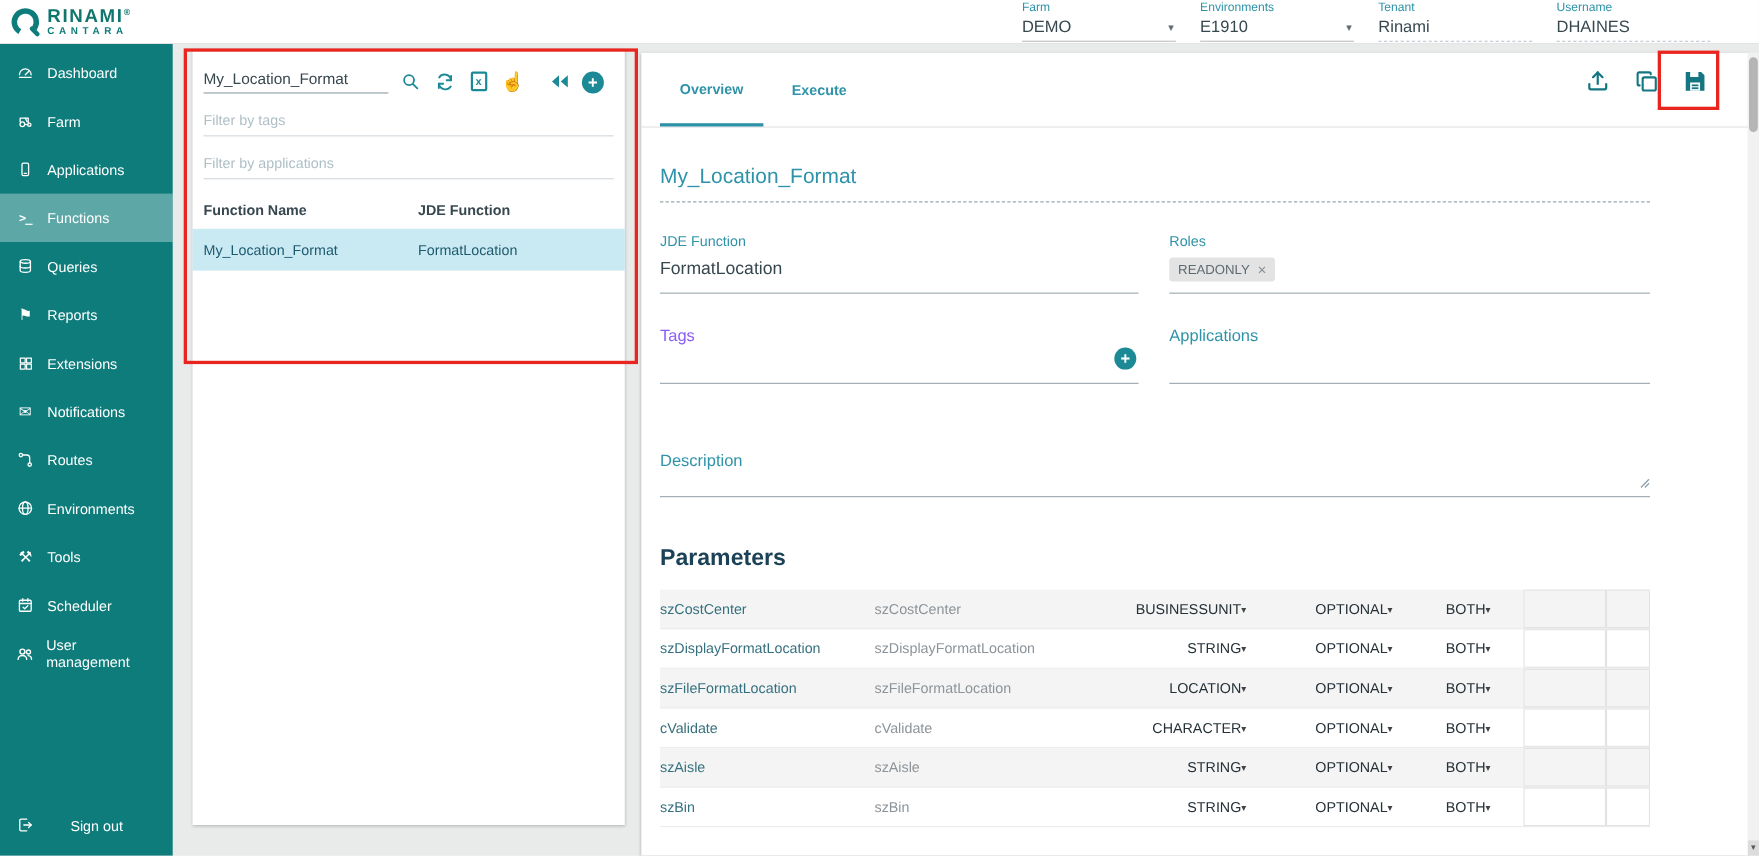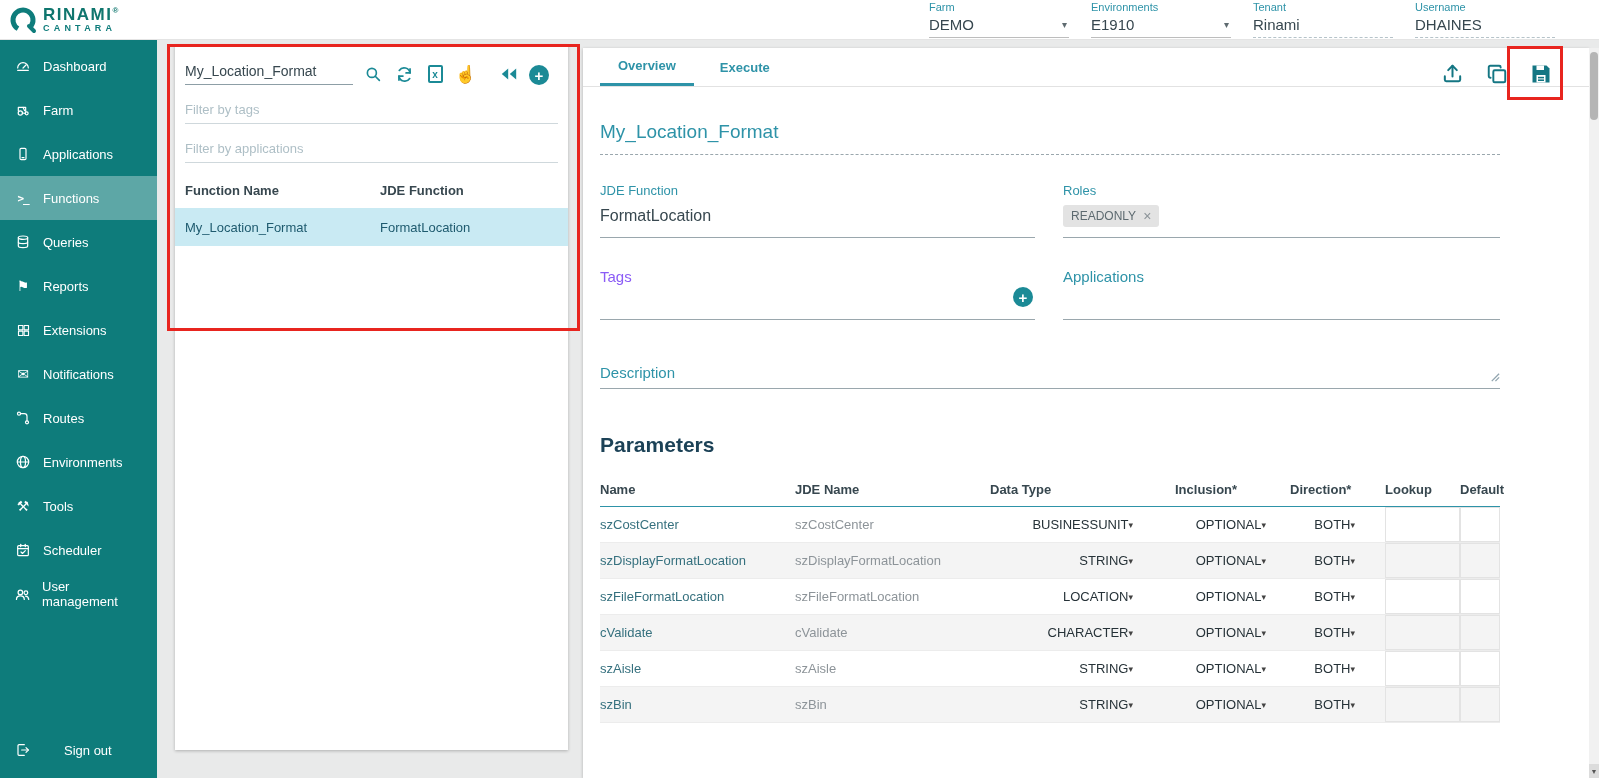--- a/index.html
+++ b/index.html
@@ -95,21 +95,21 @@
   }
   .list-row {
     display:grid; grid-template-columns:195px 1fr;
     height:38px; align-items:center; padding:0 10px;
     font-size:13px; cursor:pointer;
   }
   .list-row.selected { background:#c9eaf3; color:#1e5a6e; }
 
   
   .tabbar {
-    height:39px; margin:0 -89px 0 -17px; padding:0 17px;
+    height:68px; margin:0 -89px 0 -17px; padding:0 17px;
     border-bottom:1px solid #e2e2e2;
     display:flex; align-items:stretch; gap:8px; position:relative;
   }
   .tab {
     display:flex; align-items:center; padding:0 18px;
     color:#2e93a8; font-size:13px; font-weight:bold; cursor:pointer;
   }
   .tab.active { border-bottom:3px solid #2e93a8; }
   .main-toolbar {
     position:absolute; right:36px; top:13px; display:flex; gap:19px; align-items:center;
@@ -133,21 +133,21 @@
   .fvalue { font-size:16px; color:#37474f; margin-top:9px; cursor:text; }
   .chip-row { margin-top:7px; min-height:24px; }
   .chip {
     display:inline-flex; align-items:center; gap:7px;
     background:#e3e3e3; border-radius:3px; padding:4px 8px;
     font-size:12px; color:#5d6a70;
   }
   .chip-x { color:#8a9297; font-size:14px; cursor:pointer; line-height:1; }
   .field-space { height:26px; cursor:text; }
   .tags-plus { position:absolute; right:2px; bottom:12px; }
-  .desc-group { margin-top:44px; width:900px; border-bottom:1px solid #9aa7ad; padding-bottom:7px; position:relative; cursor:text; }
+  .desc-group { margin-top:62px; width:900px; border-bottom:1px solid #9aa7ad; padding-bottom:23px; position:relative; cursor:text; }
   .resize-handle { position:absolute; right:0; bottom:2px; }
   .resize-handle svg { stroke:#90a4ae; stroke-width:1.4; }
 
   .params-heading { margin-top:44px; font-size:21px; font-weight:bold; color:#1c4257; }
   .ptable { width:900px; margin-top:16px; font-size:13px; }
   .phead {
     display:grid; grid-template-columns:195px 195px 185px 115px 95px 75px 40px;
     height:34px; align-items:center; font-weight:bold; color:#37474f;
     border-bottom:1px solid #2e93a8;
   }
@@ -461,29 +461,20 @@
       <svg width="11" height="11" viewBox="0 0 12 12" fill="none">
           <line x1="3" y1="11" x2="11" y2="3"></line>
           <line x1="7" y1="11" x2="11" y2="7"></line>
         </svg>
     </span>
   </div>
 
   <div class="params-heading">Parameters</div>
 
   <div class="ptable">
-    <div class="phead">
-      <span>Name</span>
-      <span>JDE Name</span>
-      <span>Data Type</span>
-      <span>Inclusion*</span>
-      <span>Direction*</span>
-      <span>Lookup</span>
-      <span>Default</span>
-    </div>
 
     <div class="prow">
       <div class="pc name">szCostCenter</div>
       <div class="pc jde">szCostCenter</div>
       <div class="pc sel pr-dt">
           <span>BUSINESSUNIT</span>
           <span class="caret">▾</span>
         </div>
       <div class="pc sel pr-in">
           <span>OPTIONAL</span>

